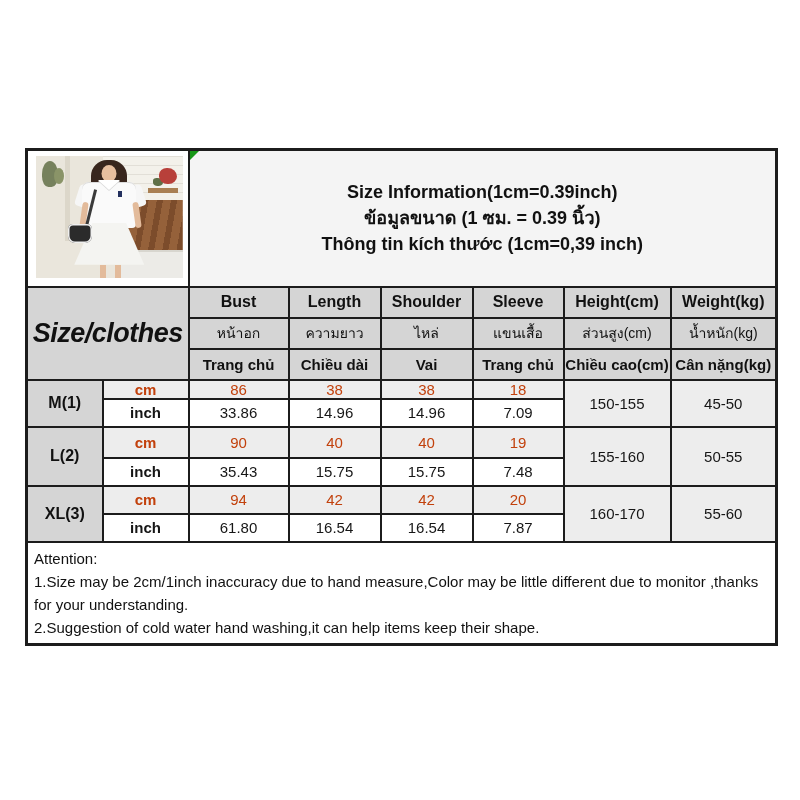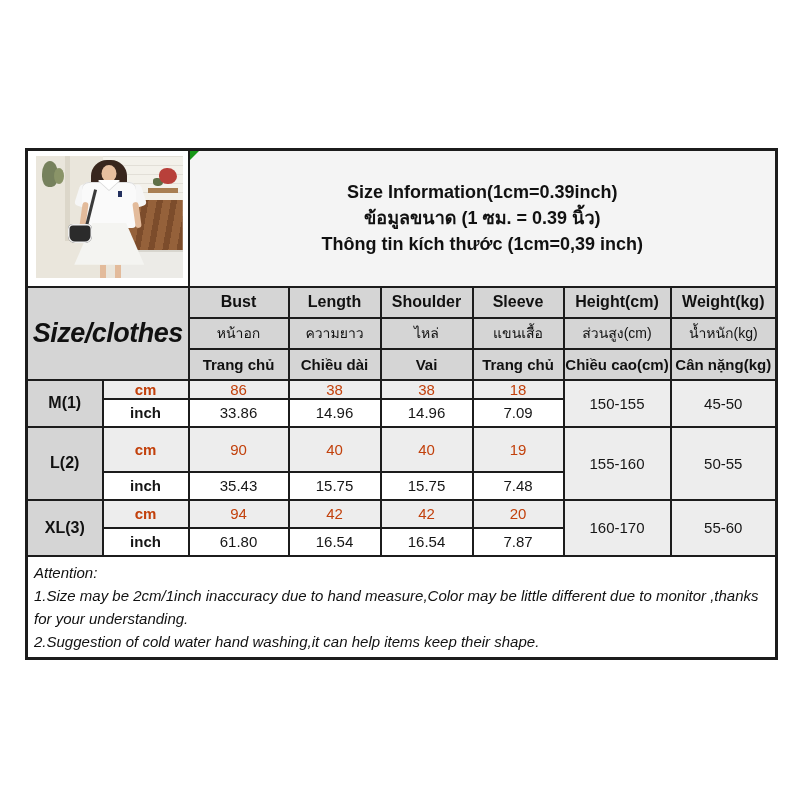--- a/index.html
+++ b/index.html
@@ -21,21 +21,21 @@
   .hdr-en{font-weight:bold;font-size:16px;}
   .hdr-th{font-weight:normal;font-size:14px;}
   .hdr-vi{font-weight:bold;font-size:15px;}
   .size-lbl{font-weight:bold;font-size:16px;}
   .unit-lbl{font-weight:bold;font-size:15px;}
   .val{font-size:15px;}
   .cm-text{color:#c2410c;}
   .inch-text{color:#161616;}
   .range{font-size:15px;color:#161616;}
   .attention-cell{text-align:left;vertical-align:top;font-size:15px;line-height:23px;
-     white-space:normal;padding:4px 10px 4px 6px;font-style:italic;}
+     white-space:normal;padding:4px 10px 4px 6px;}
   
   .corner-marker{position:absolute;left:0;top:0;width:0;height:0;
      border-top:9px solid #169616;border-right:9px solid transparent;}
   
   .img-cell{position:relative;background:#ffffff;}
   .photo{position:absolute;left:8px;top:5px;right:5px;bottom:8px;background:#eae6dc;overflow:hidden;}
   .ph-wall-right{position:absolute;left:46%;top:0;right:0;height:60%;background:#f3f1ea;
      background-image:repeating-linear-gradient(#e2dfd7 0 1px, rgba(0,0,0,0) 1px 9px);}
   .ph-doorframe{position:absolute;left:20%;top:0;width:5px;height:70%;background:#dcd7ca;}
   .ph-floor{position:absolute;right:0;top:36%;width:56%;height:46%;
@@ -167,21 +167,21 @@
       <td rowspan="2" class="bg-lt range">45-50</td>
     </tr>
     <tr style="height:28px">
       <td class="bg-wh unit-lbl inch-text">inch</td>
       <td class="bg-wh val inch-text">33.86</td>
       <td class="bg-wh val inch-text">14.96</td>
       <td class="bg-wh val inch-text">14.96</td>
       <td class="bg-wh val inch-text">7.09</td>
     </tr>
 
-    <tr style="height:45px">
+    <tr style="height:31px">
       <td rowspan="2" class="bg-hdr size-lbl">L(2)</td>
       <td class="bg-lt unit-lbl cm-text">cm</td>
       <td class="bg-lt val cm-text">90</td>
       <td class="bg-lt val cm-text">40</td>
       <td class="bg-lt val cm-text">40</td>
       <td class="bg-lt val cm-text">19</td>
       <td rowspan="2" class="bg-lt range">155-160</td>
       <td rowspan="2" class="bg-lt range">50-55</td>
     </tr>
     <tr style="height:28px">

